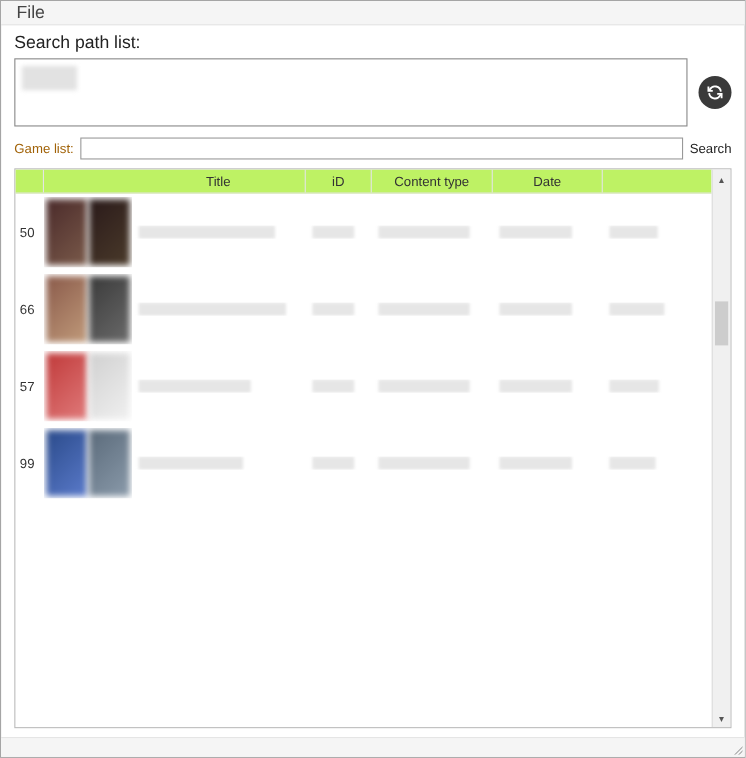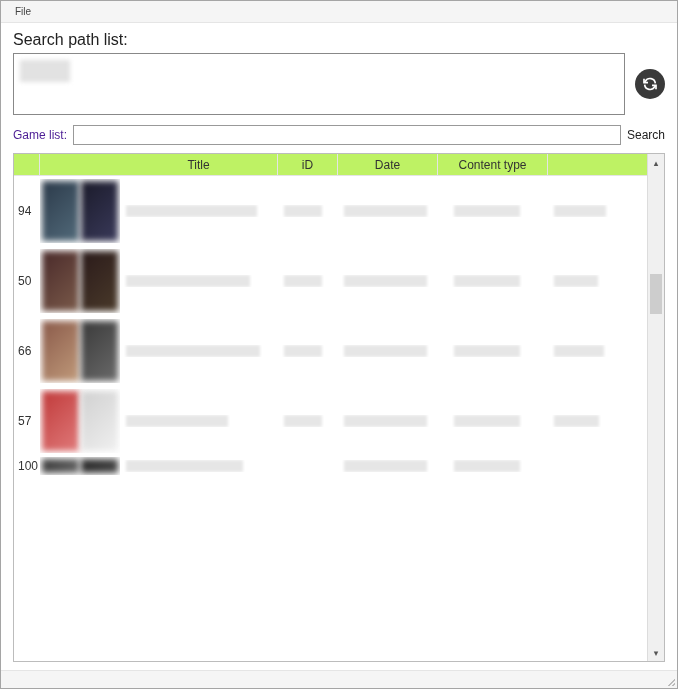--- a/index.html
+++ b/index.html
@@ -63,21 +63,21 @@
   height: 22px;
   background: #f5f5f5;
   display: flex;
   align-items: center;
   padding: 0 6px;
   border-bottom: 1px solid #e5e5e5;
 }
 .menu-item {
   padding: 0 8px;
   color: #444;
-  font-size: 10px;
+  font-size: 16px;
 }
 .content {
   flex: 1;
   padding: 8px 12px 8px 12px;
   display: flex;
   flex-direction: column;
   overflow: hidden;
 }
 .search-label {
   font-size: 16px;
@@ -109,21 +109,21 @@
   background: #3a3a3a;
   display: flex; align-items:center; justify-content:center;
 }
 .refresh-btn svg { width: 16px; height: 16px; }
 .gamelist-row {
   display: flex;
   align-items: center;
   gap: 6px;
   margin-bottom: 8px;
 }
-.gamelist-row label { font-size: 12px; color: #4c1d95; }
+.gamelist-row label { font-size: 12px; color: #a16207; }
 .gamelist-input {
   flex: 1;
   height: 20px;
   border: 1px solid #999;
   background: #fff;
   padding: 0 4px;
 }
 .filter-label { font-size: 12px; color: #222; }
 .table-wrap {
   flex: 1;
@@ -262,48 +262,26 @@
       <span class="filter-label">Search</span>
     </div>
 
     <div class="table-wrap">
       <div class="table-scroll">
         <div class="thead">
           <div class="th num"></div>
           <div class="th img"></div>
           <div class="th title">Title</div>
           <div class="th id">iD</div>
+          <div class="th ctype">Content type</div>
           <div class="th date">Date</div>
-          <div class="th ctype">Content type</div>
           <div class="th rest"></div>
         </div>
         <div class="tbody">
 
-          <div class="trow">
-            <div class="tc num">94</div>
-            <div class="tc img">
-                <div class="thumb t94a"></div>
-                <div class="thumb t94b"></div>
-              </div>
-            <div class="tc title">
-                <div class="blur-text" style="width:90%"></div>
-              </div>
-            <div class="tc id">
-                <div class="blur-text" style="width:80%"></div>
-              </div>
-            <div class="tc ctype">
-                <div class="blur-text" style="width:85%"></div>
-              </div>
-            <div class="tc date">
-                <div class="blur-text" style="width:75%"></div>
-              </div>
-            <div class="tc rest">
-                <div class="blur-text" style="width:60%"></div>
-              </div>
-          </div>
 
 
           <div class="trow">
             <div class="tc num">50</div>
             <div class="tc img">
                 <div class="thumb t96a"></div>
                 <div class="thumb t96b"></div>
               </div>
             <div class="tc title">
                 <div class="blur-text" style="width:85%"></div>
@@ -361,39 +339,43 @@
                 <div class="blur-text" style="width:85%"></div>
               </div>
             <div class="tc date">
                 <div class="blur-text" style="width:75%"></div>
               </div>
             <div class="tc rest">
                 <div class="blur-text" style="width:52%"></div>
               </div>
           </div>
 
-
-          <div class="trow short">
-            <div class="tc num">100</div>
-            <div class="tc img" style="height:18px">
-                <div class="thumb t100a"></div>
-                <div class="thumb t100b"></div>
+          <div class="trow">
+            <div class="tc num">99</div>
+            <div class="tc img">
+                <div class="thumb t99a"></div>
+                <div class="thumb t99b"></div>
               </div>
             <div class="tc title">
+                <div class="blur-text" style="width:65%"></div>
+              </div>
+            <div class="tc id">
                 <div class="blur-text" style="width:80%"></div>
               </div>
-            <div class="tc id"></div>
             <div class="tc ctype">
                 <div class="blur-text" style="width:85%"></div>
               </div>
             <div class="tc date">
                 <div class="blur-text" style="width:75%"></div>
               </div>
-            <div class="tc rest"></div>
+            <div class="tc rest">
+                <div class="blur-text" style="width:48%"></div>
+              </div>
           </div>
+
 
         </div>
       </div>
       <div class="vscroll">
         <div class="up">▴</div>
         <div class="thumb-handle"></div>
         <div class="down">▾</div>
       </div>
     </div>
 

